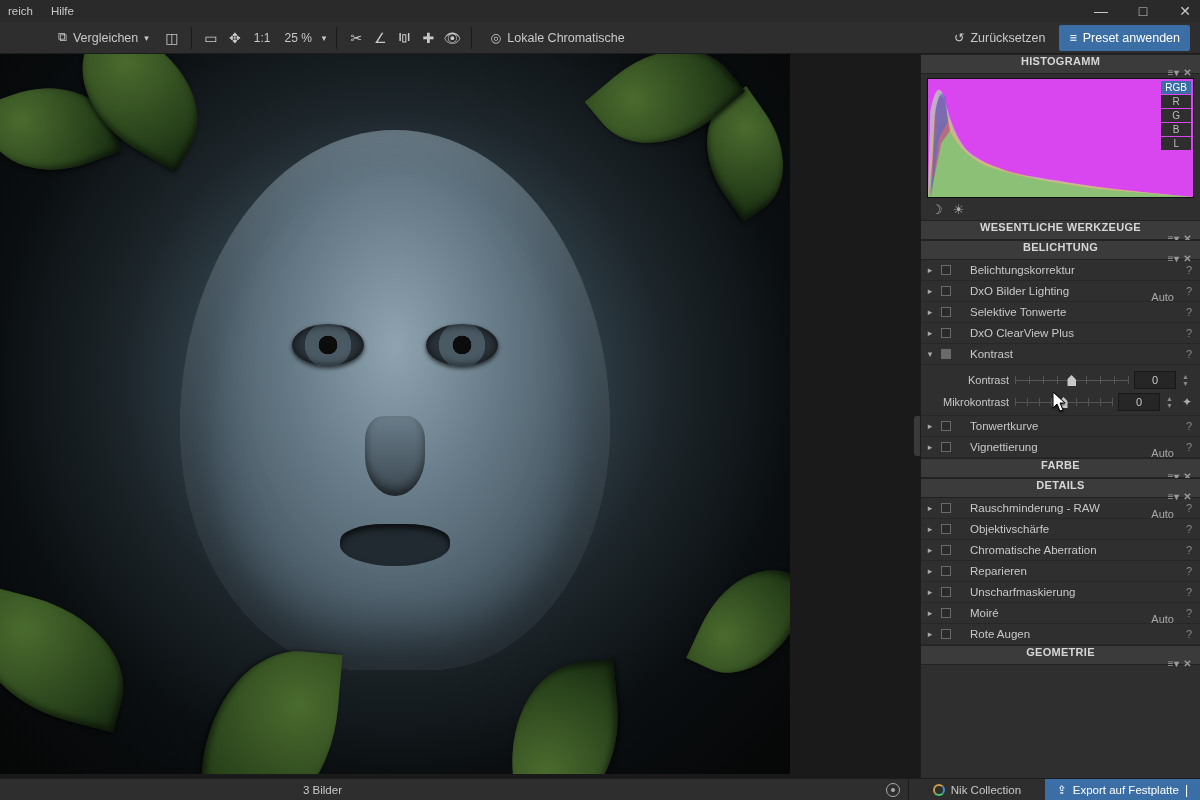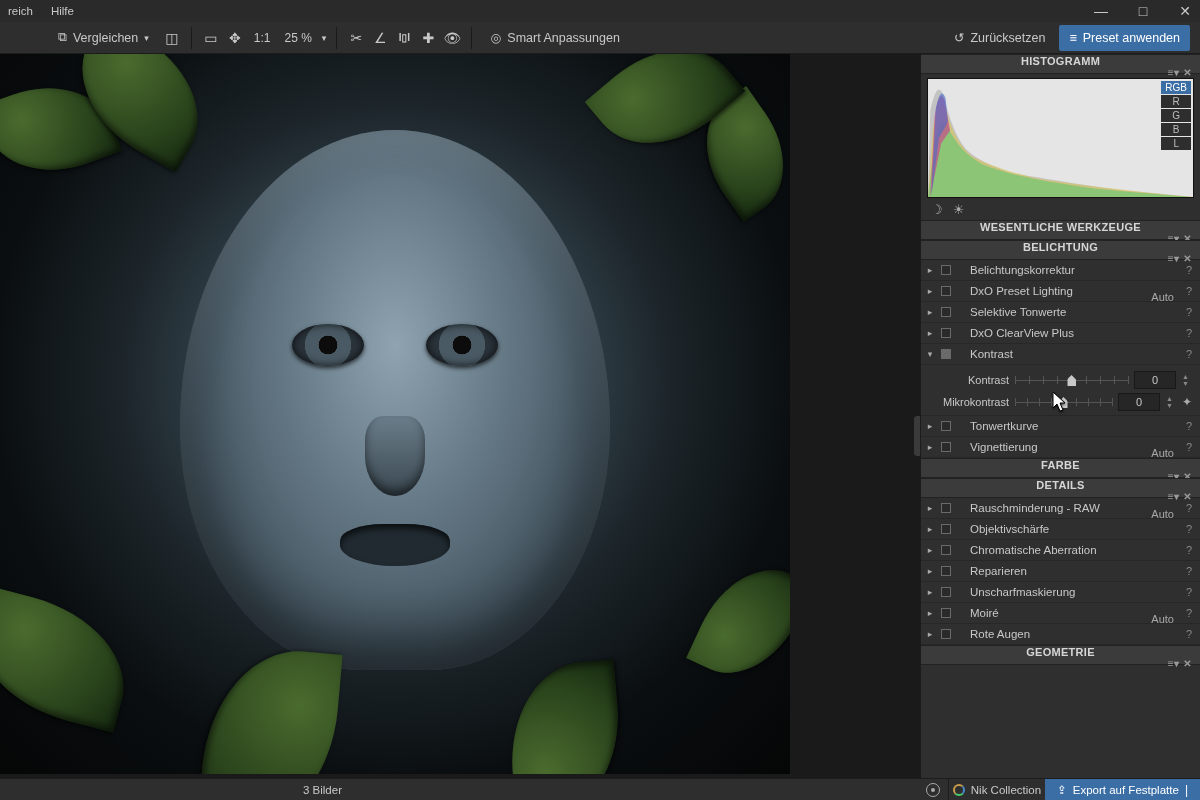--- a/index.html
+++ b/index.html
@@ -42,21 +42,21 @@
 .leaf.h{ width:150px;height:110px; right:150px; bottom:-20px; --r: -95deg;}
 .handle-right { position:absolute; right:0; top:50%; width:6px; height:40px; background:#3a3a3a; border-radius:3px 0 0 3px; }
 
 
 .panel { width: 280px; background: #2f2f2f; display: flex; flex-direction: column; border-left: 1px solid #1c1c1c; font-size: 11.5px; overflow-y: auto; }
 .section-header { background: #3b3b3b; height: 20px; display: flex; align-items: center; padding: 0 8px; font-weight: 600; letter-spacing: .3px; font-size: 11px; color:#d6d6d6; border-top:1px solid #222; border-bottom:1px solid #222;flex-direction:column;}
 .section-header .hx { margin-left:auto; display:flex; gap:4px; font-size:10px; color:#9a9a9a;}
 .section-header .hx span{ cursor:pointer; }
 
 
-.histo-box { height: 120px; background:#e5e5e5; margin:4px 6px 0 6px; position:relative; border:1px solid #111;}
+.histo-box { height: 120px; background:#d946ef; margin:4px 6px 0 6px; position:relative; border:1px solid #111;}
 .histo-svg { width:100%; height:100%; }
 .histo-channels { position:absolute; right:2px; top:2px; display:flex; flex-direction:column; gap:1px; font-size:10px;}
 .histo-channels span{ background:#2e2e2e; color:#bdbdbd; padding:1px 4px; cursor:pointer; text-align:center;}
 .histo-channels span.active{ background:#3b6ea5; color:#fff;}
 .histo-toggles { height:22px; display:flex; align-items:center; gap:10px; padding:0 10px;}
 .histo-toggles span{ cursor:pointer; font-size:13px; color:#aaa;}
 
 
 .adj-row { height: 21px; display:flex; align-items:center; padding: 0 6px 0 4px; gap:6px; border-bottom:1px solid #272727; cursor:pointer;}
 .adj-row .tri{ width:10px; font-size:9px; color:#aaa; text-align:center;}
@@ -79,21 +79,21 @@
 .wand{ font-size:12px; color:#aaa; cursor:pointer;}
 
 
 .cursor { position:absolute; width:16px; height:22px; pointer-events:none; }
 .cursor svg{ filter: drop-shadow(0 1px 1px rgba(0,0,0,.8)); }
 
 
 .bottombar { height:22px; background:#2e2e2e; border-top:1px solid #1c1c1c; display:flex; align-items:center; font-size:11.5px;}
 .bottombar .center-label{ position:absolute; left:303px; }
 .bottombar .right-area{ margin-left:auto; display:flex; align-items:center; height:100%;}
-.nik{ display:flex; align-items:center; gap:6px; padding:0 4px; height:100%; border-left:1px solid #1c1c1c; cursor:pointer;}
+.nik{ display:flex; align-items:center; gap:6px; padding:0 24px; height:100%; border-left:1px solid #1c1c1c; cursor:pointer;}
 .export-btn{ background:#3b6ea5; color:#fff; height:100%; display:flex; align-items:center; gap:6px; padding:0 12px; cursor:pointer;}
 .ring{ width:12px;height:12px;border:2px solid #c89b4a;border-radius:50%; border-right-color:#4a89c8; border-bottom-color:#4ac86a;}
 .target-icon{ width:14px;height:14px;border:1px solid #aaa;border-radius:50%; position:relative; margin-right:8px; cursor:pointer;}
 .target-icon:before{content:"";position:absolute;left:50%;top:50%;width:4px;height:4px;background:#aaa;border-radius:50%;transform:translate(-50%,-50%);}
 
 </style>
 </head>
 <body>
 
 <div class="menubar">
@@ -121,21 +121,21 @@
   <span style="font-size:9px">▾</span>
   <div class="sep"></div>
   <span class="tb-icon">✂</span>
   <span class="tb-icon">∠</span>
   <span class="tb-icon" style="font-size:10px;font-weight:bold">I▯I</span>
   <span class="tb-icon">✚</span>
   <span class="tb-icon">👁</span>
   <div class="sep"></div>
   <div class="tb-btn">
     <span>◎</span>
-    <span>Smart Anpassungen</span>
+    <span>Lokale Chromatische</span>
   </div>
   <div class="spacer"></div>
   <div class="tb-btn">
     <span>↺</span>
     <span>Zurücksetzen</span>
   </div>
   <div class="preset-btn">
     <span>≡</span>
     <span>Preset anwenden</span>
   </div>
@@ -211,21 +211,21 @@
     <div id="belichtung-list">
         <div class="adj-row">
           <span class="tri">▸</span>
           <span class="sq"></span>
           <span class="lbl">Belichtungskorrektur</span>
           <span class="q">?</span>
         </div>
         <div class="adj-row">
           <span class="tri">▸</span>
           <span class="sq"></span>
-          <span class="lbl">DxO Preset Lighting</span>
+          <span class="lbl">DxO Bilder Lighting</span>
           <span class="auto">Auto</span>
           <span class="q">?</span>
         </div>
         <div class="adj-row">
           <span class="tri">▸</span>
           <span class="sq"></span>
           <span class="lbl">Selektive Tonwerte</span>
           <span class="q">?</span>
         </div>
         <div class="adj-row">

